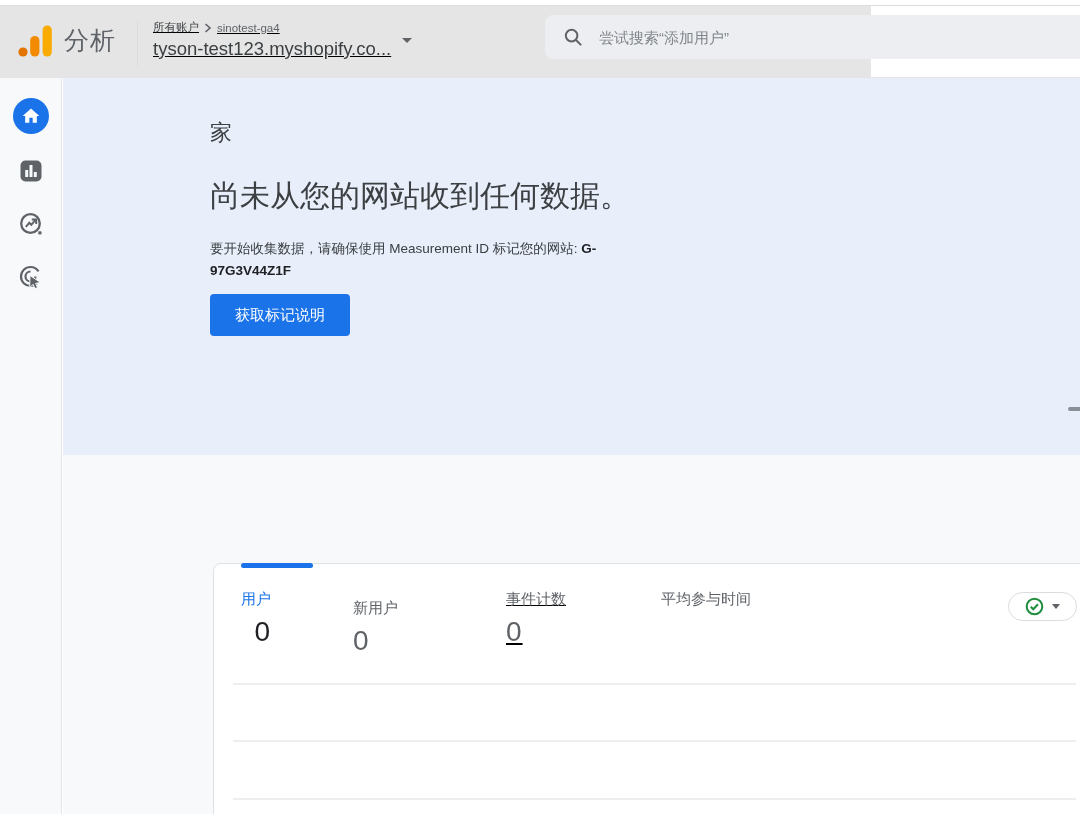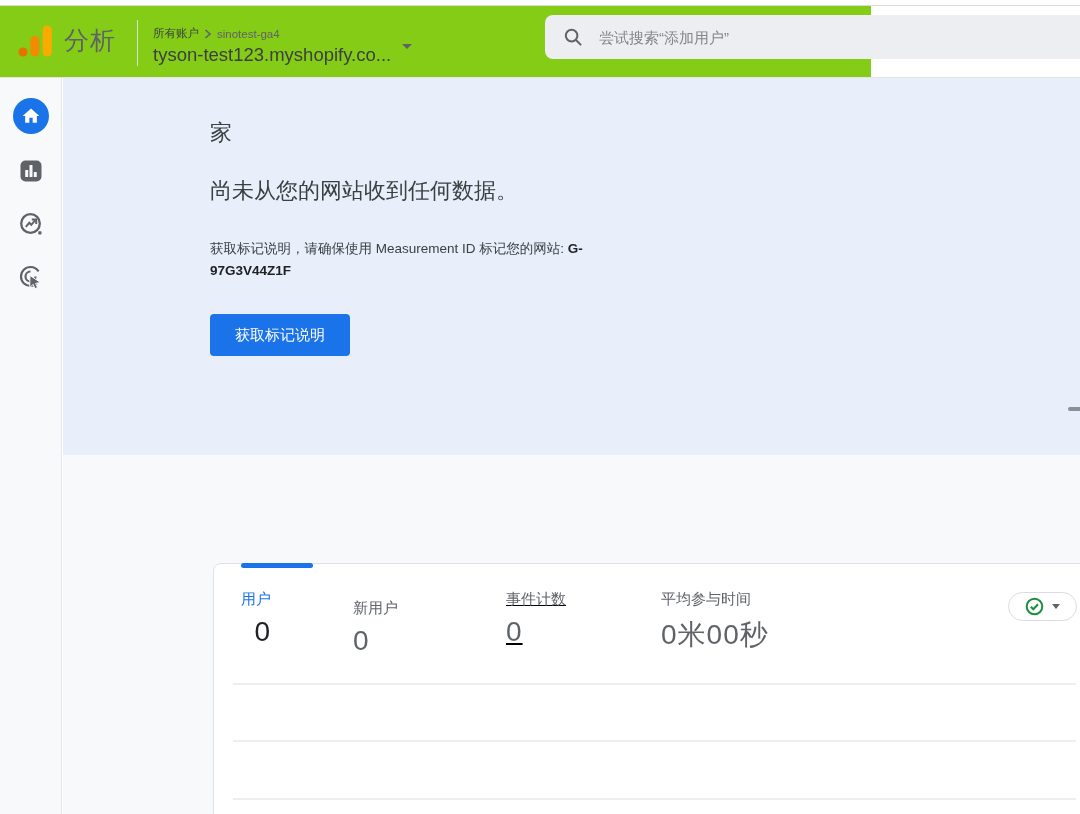--- a/index.html
+++ b/index.html
@@ -2,27 +2,27 @@
 <html><head>
 <meta charset="utf-8">
 <style>
   * { margin:0; padding:0; box-sizing:border-box; }
   html,body { width:1080px; height:814px; overflow:hidden;
     font-family:"Liberation Sans", sans-serif; background:#fff; }
   .page { position:relative; width:1080px; height:814px; overflow:hidden; }
 
   
   .topline { position:absolute; left:0; top:5px; width:1080px; height:1px; background:#dadce0; }
-  .header { position:absolute; left:0; top:6px; width:871px; height:71px; background:#84cc16; }
+  .header { position:absolute; left:0; top:6px; width:871px; height:71px; background:#e5e5e5; }
   .header-border { position:absolute; left:0; top:77px; width:1080px; height:1px; background:#e2e4e6; }
   .logo-group { position:absolute; left:18px; top:18px; display:flex; align-items:center; }
   .ga-logo { width:34px; height:32px; }
   .brand { margin-left:12px; font-size:25px; color:#5f6368; letter-spacing:1px; }
   .v-divider { position:absolute; left:137px; top:14px; height:46px; width:1px; background:#dadce0; }
-  .account-switcher { position:absolute; left:153px; top:20px; cursor:pointer; }
+  .account-switcher { position:absolute; left:153px; top:14px; cursor:pointer;text-decoration:underline; }
   .crumb-row { display:flex; align-items:center; font-size:11.5px; color:#3c4043; }
   .crumb-row .chev { margin:0 5px; display:inline-flex; }
   .crumb-row .crumb-prop { color:#5f6368; }
   .prop-row { display:flex; align-items:flex-start; margin-top:3px; }
   .prop-name { font-size:18.5px; color:#3c4043; }
   .caret-down { width:0; height:0; margin-left:11px; border-left:5px solid transparent;
     border-right:5px solid transparent; border-top:5px solid #5f6368; }
   .search-bar { position:absolute; left:545px; top:9px; width:548px; height:44px;
     background:#eceef1; border-radius:8px; display:flex; align-items:center; padding-left:18px; }
   .search-bar input { border:none; outline:none; background:transparent; margin-left:16px;
@@ -32,27 +32,27 @@
   
   .sidebar { position:absolute; left:0; top:78px; width:62px; height:736px;
     background:#f7f9fa; border-right:1px solid #e4e7e9; }
   .nav-btn { position:absolute; left:13px; width:36px; height:36px; border-radius:50%;
     display:flex; align-items:center; justify-content:center; cursor:pointer; }
   .nav-btn.active { background:#1a73e8; }
 
   
   .banner { position:absolute; left:63px; top:78px; width:1017px; height:377px; background:#e8eefa; }
   .page-title { position:absolute; left:147px; top:40px; font-size:22px; color:#3c4043; font-weight:400; }
-  .banner-headline { position:absolute; left:147px; top:98px; font-size:22px; color:#3c4043; font-weight:400; }
+  .banner-headline { position:absolute; left:147px; top:98px; font-size:30px; color:#3c4043; font-weight:400; }
   .banner-desc { position:absolute; left:147px; top:160px; width:452px; font-size:13.5px;
     line-height:21.5px; color:#3c4043; }
   .banner-desc b { font-weight:bold; color:#202124; }
   .cta-btn { position:absolute; left:147px; top:216px; height:42px; padding:0 25px;
     background:#1a73e8; color:#fff; border:none; border-radius:4px; font-size:15px;
-    font-family:"Liberation Sans", sans-serif; cursor:pointer;margin-top:20px; }
+    font-family:"Liberation Sans", sans-serif; cursor:pointer; }
   .banner-dash { position:absolute; left:1005px; top:329px; width:14px; height:4px;
     background:#8a9098; border-radius:2px; }
 
   
   .content-bg { position:absolute; left:63px; top:455px; width:1017px; height:359px; background:#f8f9fa; }
   .metrics-card { position:absolute; left:213px; top:563px; width:1010px; height:300px;
     background:#fff; border:1px solid #dfe1e5; border-radius:8px; }
   .tab-indicator { position:absolute; left:27px; top:-1px; width:72px; height:5px;
     background:#1a73e8; border-radius:3px; }
   .metric { position:absolute; top:26px; cursor:pointer; }
@@ -140,21 +140,21 @@
         <path d="M12.5 7.5 a5 5 0 1 0 5 5" fill="none" stroke="#5f6368" stroke-width="2.2"></path>
         <polygon points="12,11.5 22.5,18.5 17.6,19.4 19.6,23.6 16.9,24.6 15.2,20.4 11.7,23.5" fill="#5f6368" stroke="#f7f9fa" stroke-width="1"></polygon>
       </svg>
     </div>
 
   </nav>
 
   <section class="banner">
     <h1 class="page-title">家</h1>
     <h2 class="banner-headline">尚未从您的网站收到任何数据。</h2>
-    <p class="banner-desc"><span>获取标记说明，请确保使用 Measurement ID 标记您的网站: </span><b>G-97G3V44Z1F</b></p>
+    <p class="banner-desc"><span>要开始收集数据，请确保使用 Measurement ID 标记您的网站: </span><b>G-97G3V44Z1F</b></p>
     <button class="cta-btn">获取标记说明</button>
     <div class="banner-dash"></div>
   </section>
 
   <div class="content-bg"></div>
 
   <section class="metrics-card">
     <div class="tab-indicator"></div>
 
     <div class="metric active m1">
@@ -164,21 +164,20 @@
     <div class="metric m2">
       <span class="m-label">新用户</span>
       <span class="m-value">0</span>
     </div>
     <div class="metric m3">
       <span class="m-label">事件计数</span>
       <span class="m-value">0</span>
     </div>
     <div class="metric m4">
       <span class="m-label">平均参与时间</span>
-      <span class="m-value">0米00秒</span>
     </div>
 
     <div class="status-pill">
       <svg width="19" height="19" viewBox="0 0 19 19">
         <circle cx="9.5" cy="9.5" r="7.8" fill="none" stroke="#1e8e3e" stroke-width="2"></circle>
         <path d="M5.8 9.7 l2.5 2.5 l4.7 -5" fill="none" stroke="#1e8e3e" stroke-width="2"></path>
       </svg>
       <span class="pill-caret"></span>
     </div>
 

